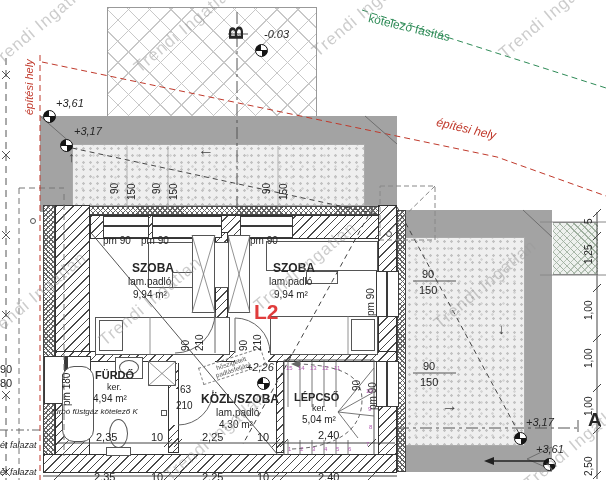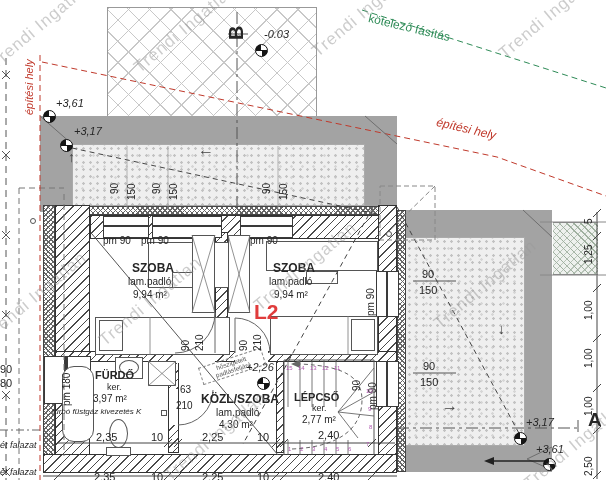--- a/index.html
+++ b/index.html
@@ -192,28 +192,28 @@
   <div class="geo z6" style="left:543px;top:458px"></div>
 
   <span class="t b f12 z6" style="left:132px;top:262px">SZOBA</span>
   <span class="t f10 z6" style="left:128px;top:277px">lam.padló</span>
   <span class="t f10 z6" style="left:133px;top:290px">9,94 m²</span>
   <span class="t b f12 z6" style="left:273px;top:262px">SZOBA</span>
   <span class="t f10 z6" style="left:269px;top:277px">lam.padló</span>
   <span class="t f10 z6" style="left:274px;top:290px">9,94 m²</span>
   <span class="t b z6" style="left:95px;top:370px">FÜRDŐ</span>
   <span class="t f9 z6" style="left:107px;top:383px">ker.</span>
-  <span class="t f10 z6" style="left:93px;top:394px">3,97 m²</span>
-  <span class="t i f8 z6" style="left:52px;top:408px">turbó füstgáz kivezetés K</span>
+  <span class="t f10 z6" style="left:93px;top:394px">4,94 m²</span>
+  <span class="t i f8 z6" style="left:52px;top:408px">turbó füstgáz kötelező K</span>
   <span class="t b f12 z6" style="left:201px;top:393px">KÖZL/SZOBA</span>
   <span class="t f10 z6" style="left:216px;top:408px">lam.padló</span>
   <span class="t f10 z6" style="left:219px;top:420px">4,30 m²</span>
   <span class="t b z6" style="left:294px;top:392px">LÉPCSŐ</span>
   <span class="t f9 z6" style="left:312px;top:404px">ker.</span>
-  <span class="t f10 z6" style="left:302px;top:415px">2,77 m²</span>
+  <span class="t f10 z6" style="left:302px;top:415px">5,04 m²</span>
 
   <div class="attic" style="left:198px;top:368px;width:58px">
     <div>hőszigetelt</div>
     <div>padlásfeljáró</div>
   </div>
 
   <span class="t f10 z6" style="left:103px;top:236px">pm 90</span>
   <span class="t f10 z6" style="left:141px;top:236px">pm 90</span>
   <span class="t f10 z6" style="left:250px;top:236px">pm 90</span>
   <span class="t rot f10 z6" style="left:366px;top:316px">pm 90</span>

